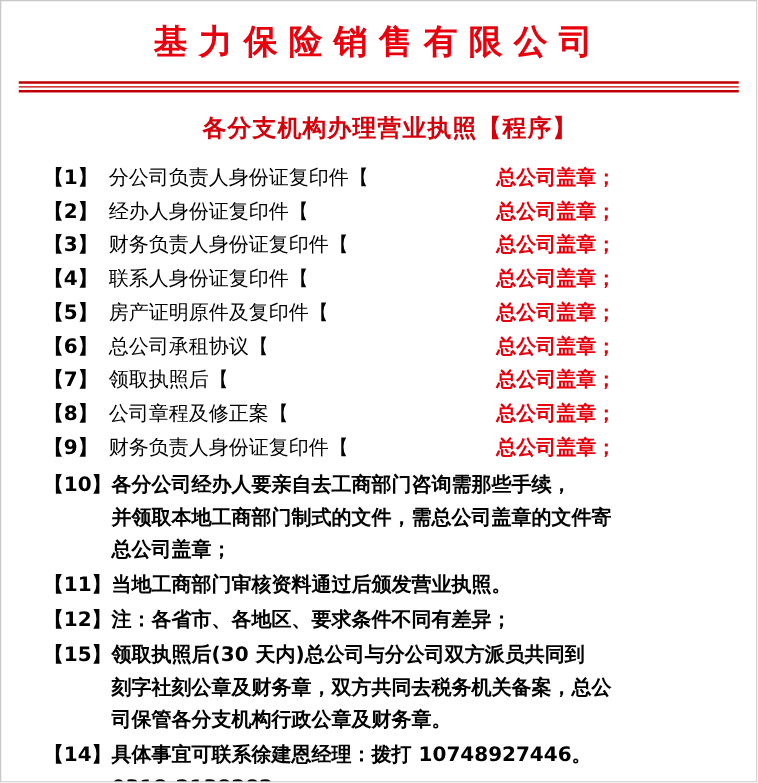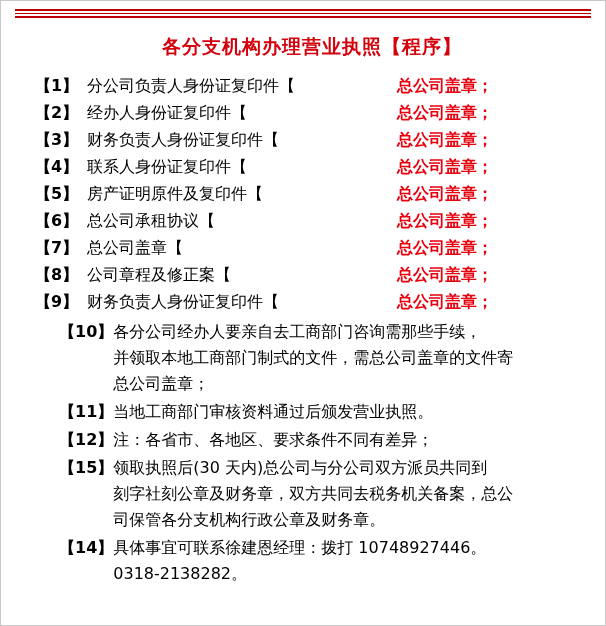--- a/index.html
+++ b/index.html
@@ -102,30 +102,32 @@
     flex: 1 1 auto;
     color: #e8000d;
     font-weight: bold;
     white-space: nowrap;
   }
   .row .multi {
     color: #000000;
   }
   .row .multi .ln {
     display: block;
-  }
-  .tight { line-height: 26px; margin-left: 24px; }
+    font-weight: bold;
+  }
+  .tight { line-height: 26px; }
   .pad-top { padding-top: 2px; }
   .spacer-sm { height: 4px; }
 </style>
 </head>
 <body>
 
 <div id="page">
 
+  <div class="company-title">基力保险销售有限公司</div>
 
   <div class="rule-wrap">
     <div class="r1"></div>
     <div class="r2"></div>
     <div class="r3"></div>
   </div>
 
   <div class="doc-title">各分支机构办理营业执照【程序】</div>
 
   <div class="list">
@@ -174,21 +176,21 @@
       <span class="num">【6】</span>
       <span class="body">
         <span class="text">总公司承租协议【</span>
         <span class="stamp">总公司盖章；</span>
       </span>
     </div>
 
     <div class="row with-stamp">
       <span class="num">【7】</span>
       <span class="body">
-        <span class="text">总公司盖章【</span>
+        <span class="text">领取执照后【</span>
         <span class="stamp">总公司盖章；</span>
       </span>
     </div>
 
     <div class="row with-stamp">
       <span class="num">【8】</span>
       <span class="body">
         <span class="text">公司章程及修正案【</span>
         <span class="stamp">总公司盖章；</span>
       </span>

